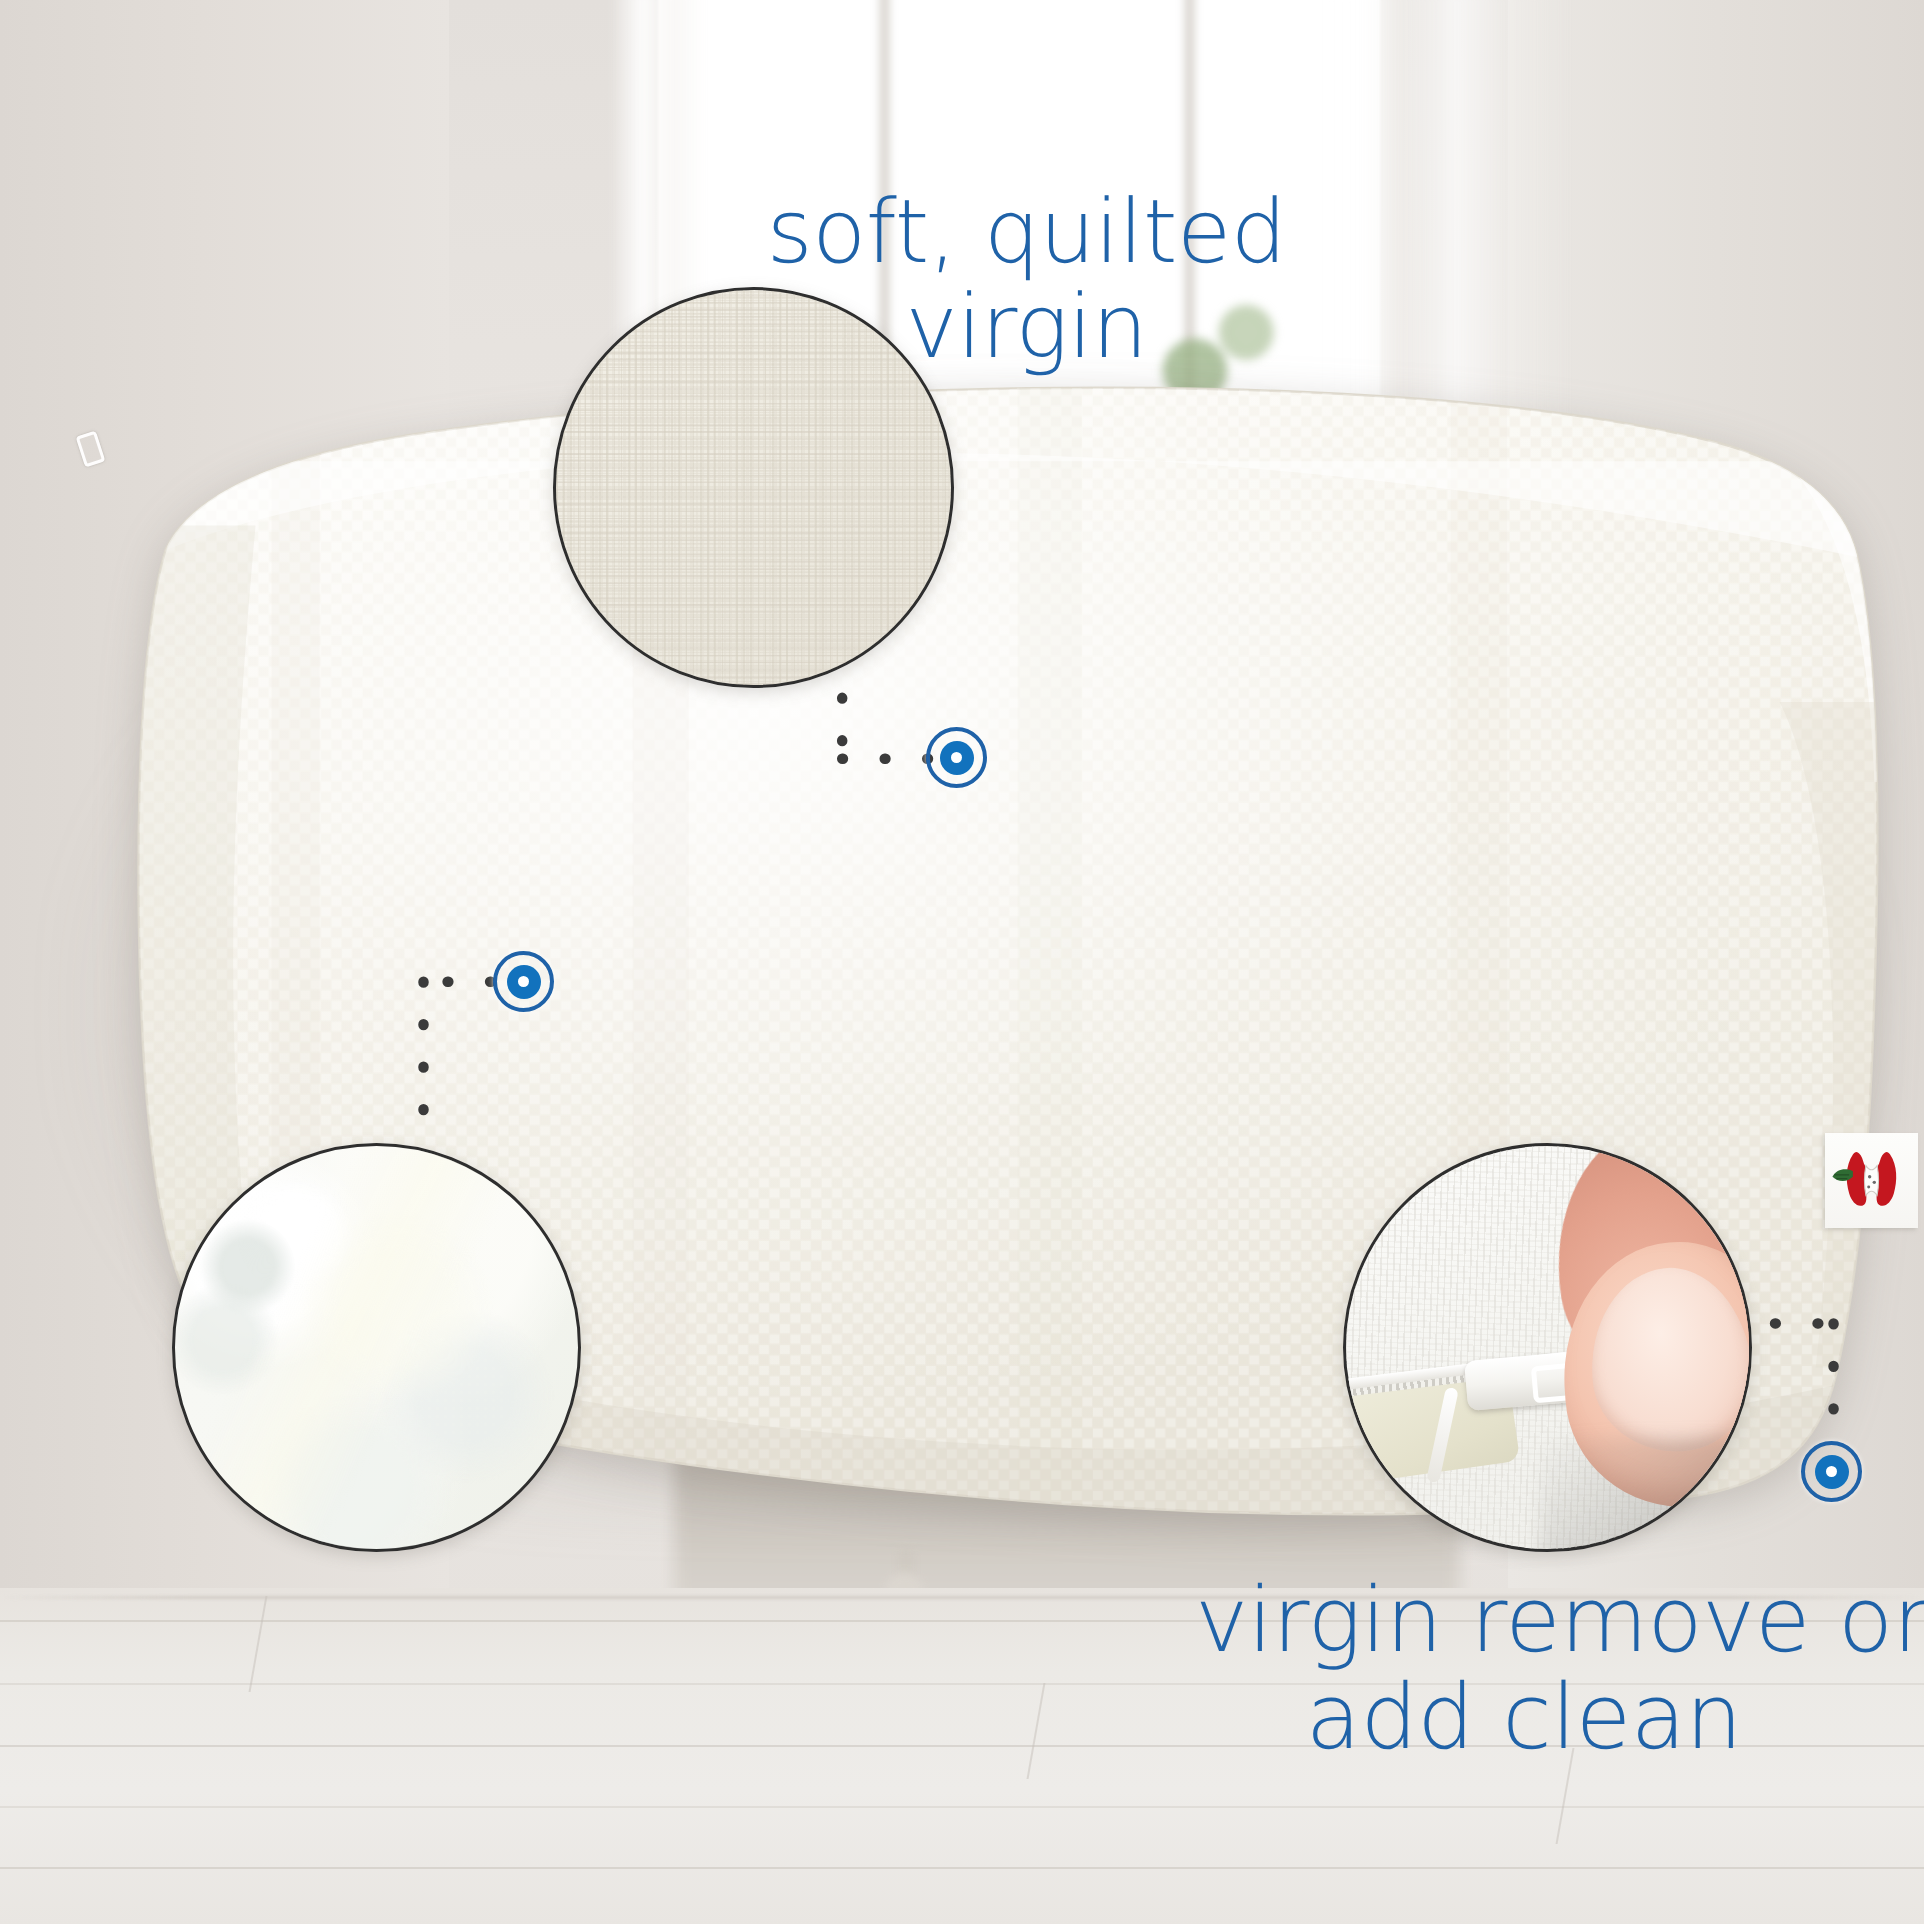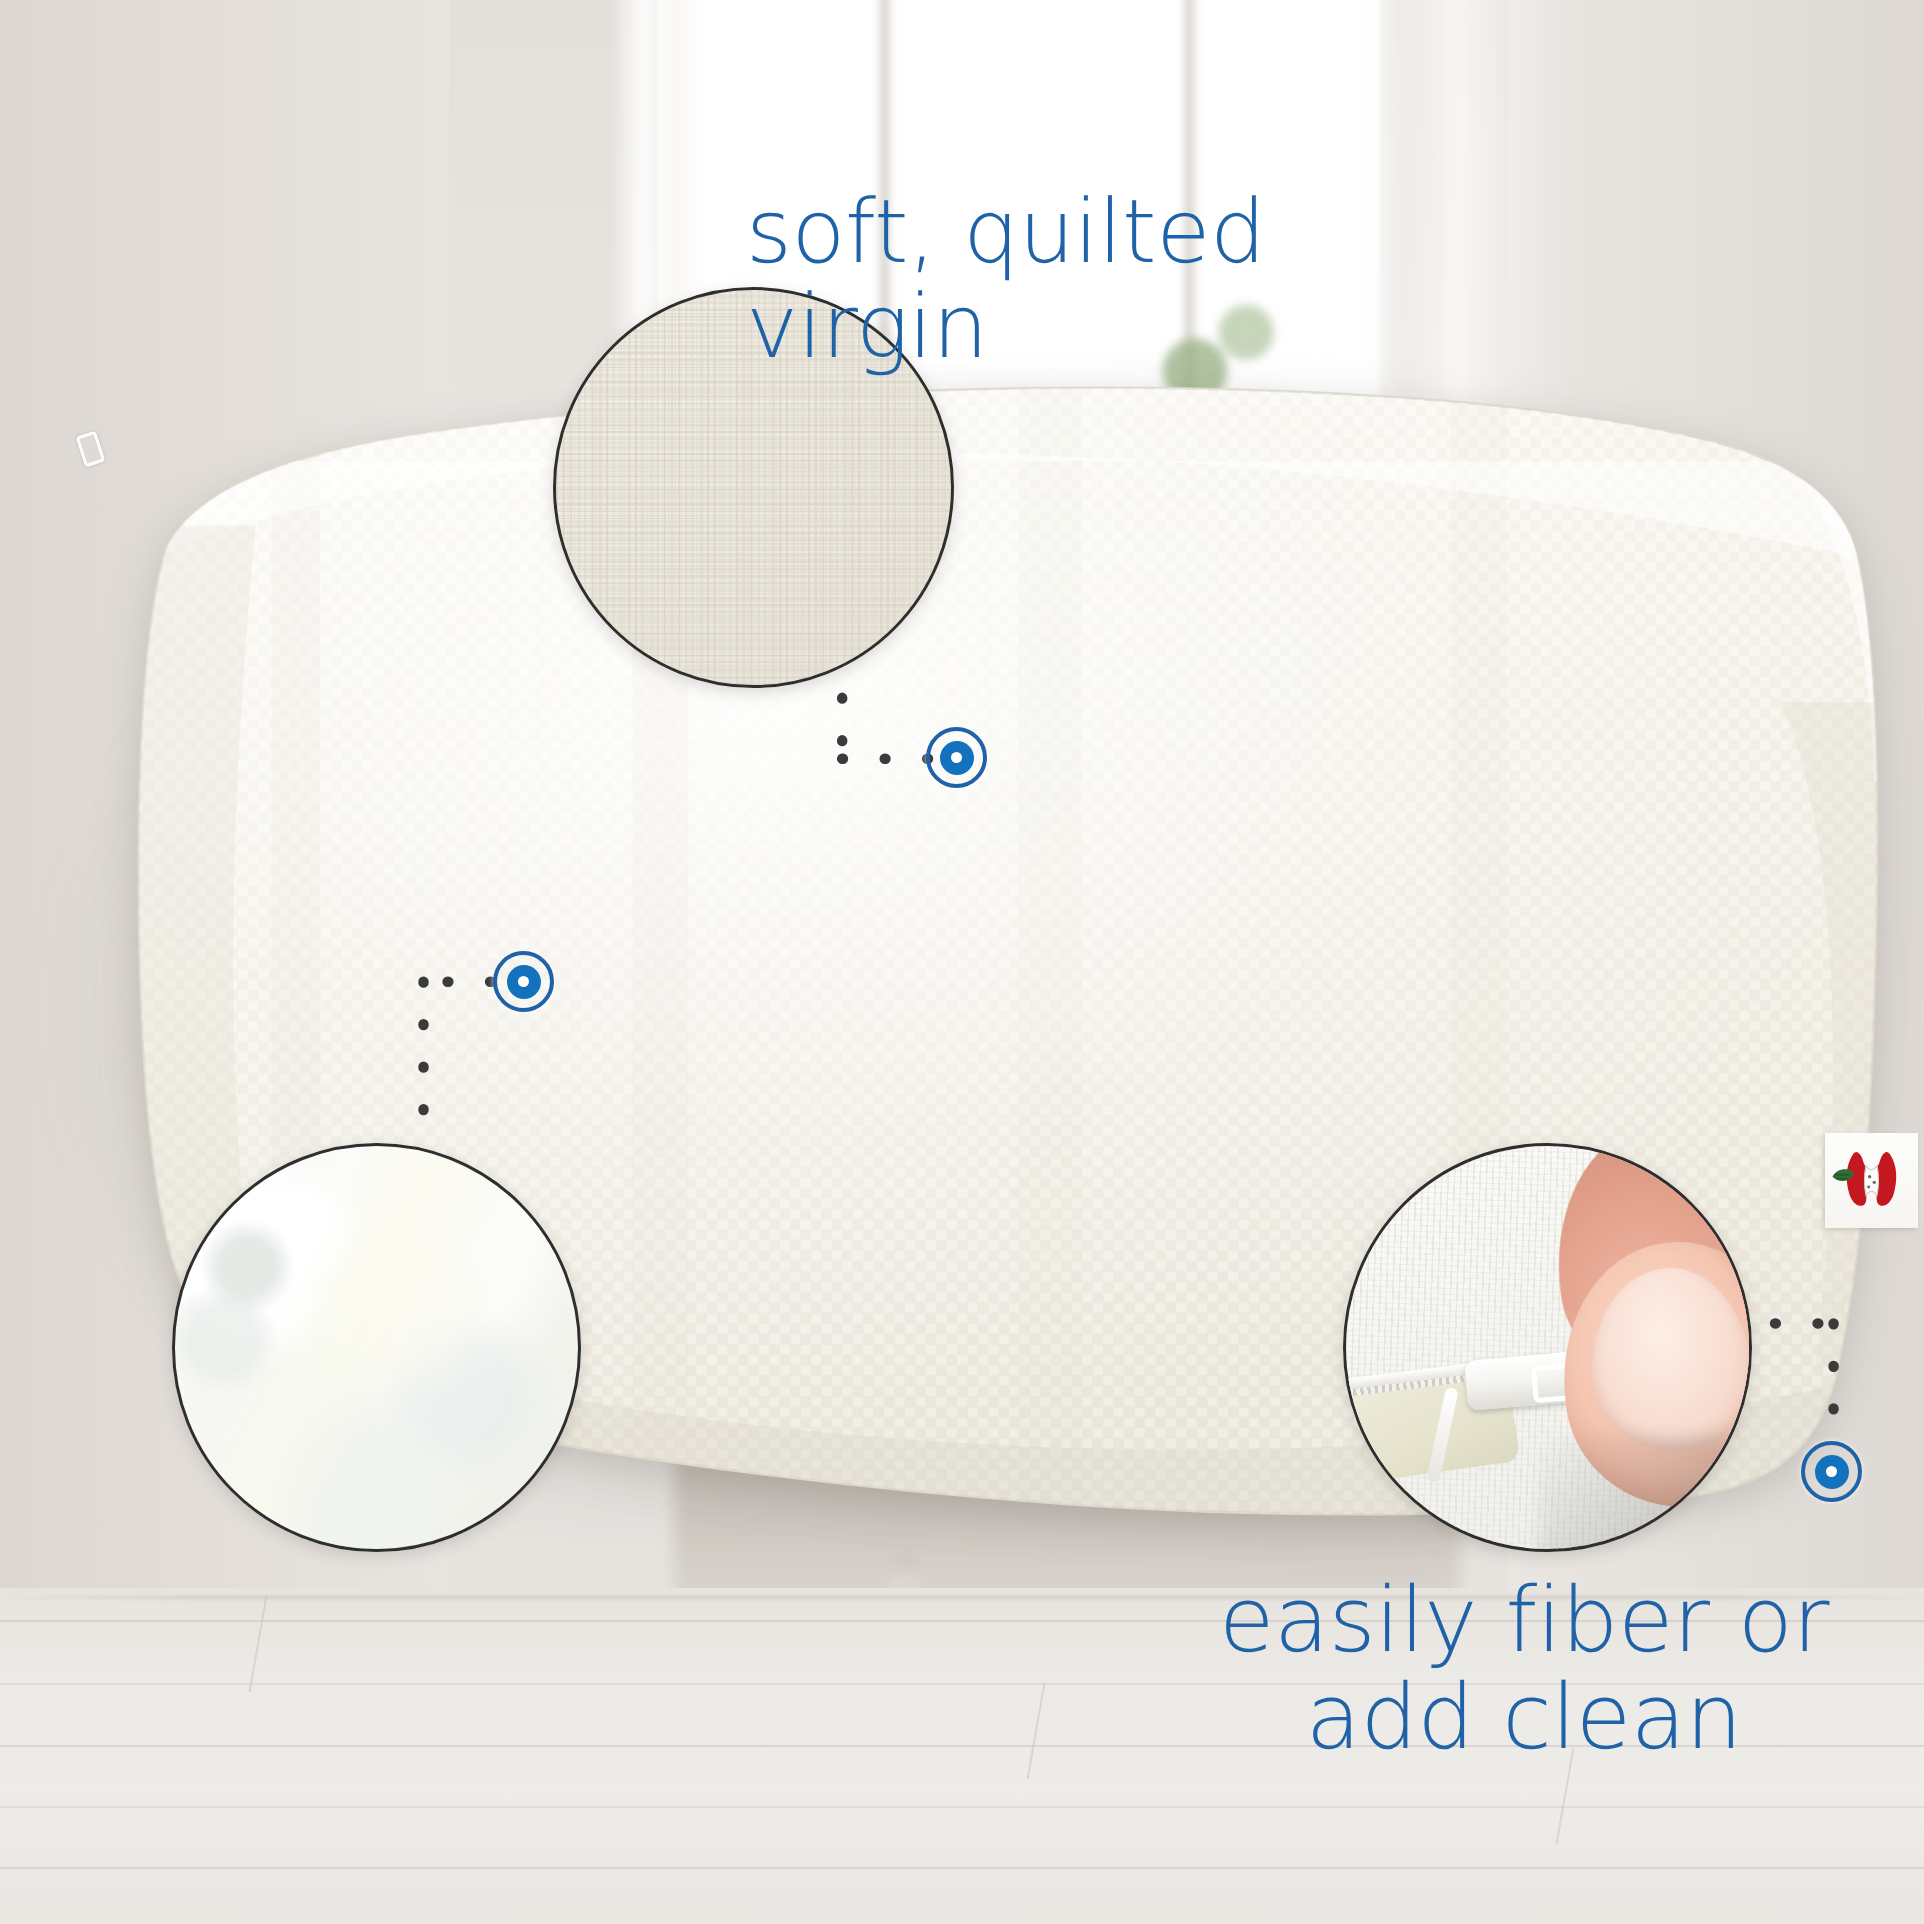--- a/index.html
+++ b/index.html
@@ -275,21 +275,21 @@
     position:absolute;
     color:#1f62a8;
     font-family:"DejaVu Sans", sans-serif;
     font-weight:300;
     letter-spacing:-0.4px;
     line-height:1.08;
     text-rendering:geometricPrecision;
   }
   #label-cover{
     left:746px;top:184px;width:561px;
-    font-size:88px;text-align:left;
+    font-size:88px;text-align:center;
   }
   #label-fiber{
     left:96px;top:1572px;width:561px;
     font-size:90px;text-align:center;
   }
   #label-zipper{
     left:1195px;top:1572px;width:658px;
     font-size:90px;text-align:center;
   }
   .label .line{display:block;white-space:nowrap;}
@@ -478,18 +478,18 @@
 
   <div class="label" id="label-cover">
     <span class="line">soft, quilted</span>
     <span class="line">virgin</span>
   </div>
 
   <div class="label" id="label-fiber">
   </div>
 
   <div class="label" id="label-zipper">
-    <span class="line">easily fiber or</span>
+    <span class="line">virgin remove or</span>
     <span class="line">add clean</span>
   </div>
 
 </div>
 
 
 </body></html>

